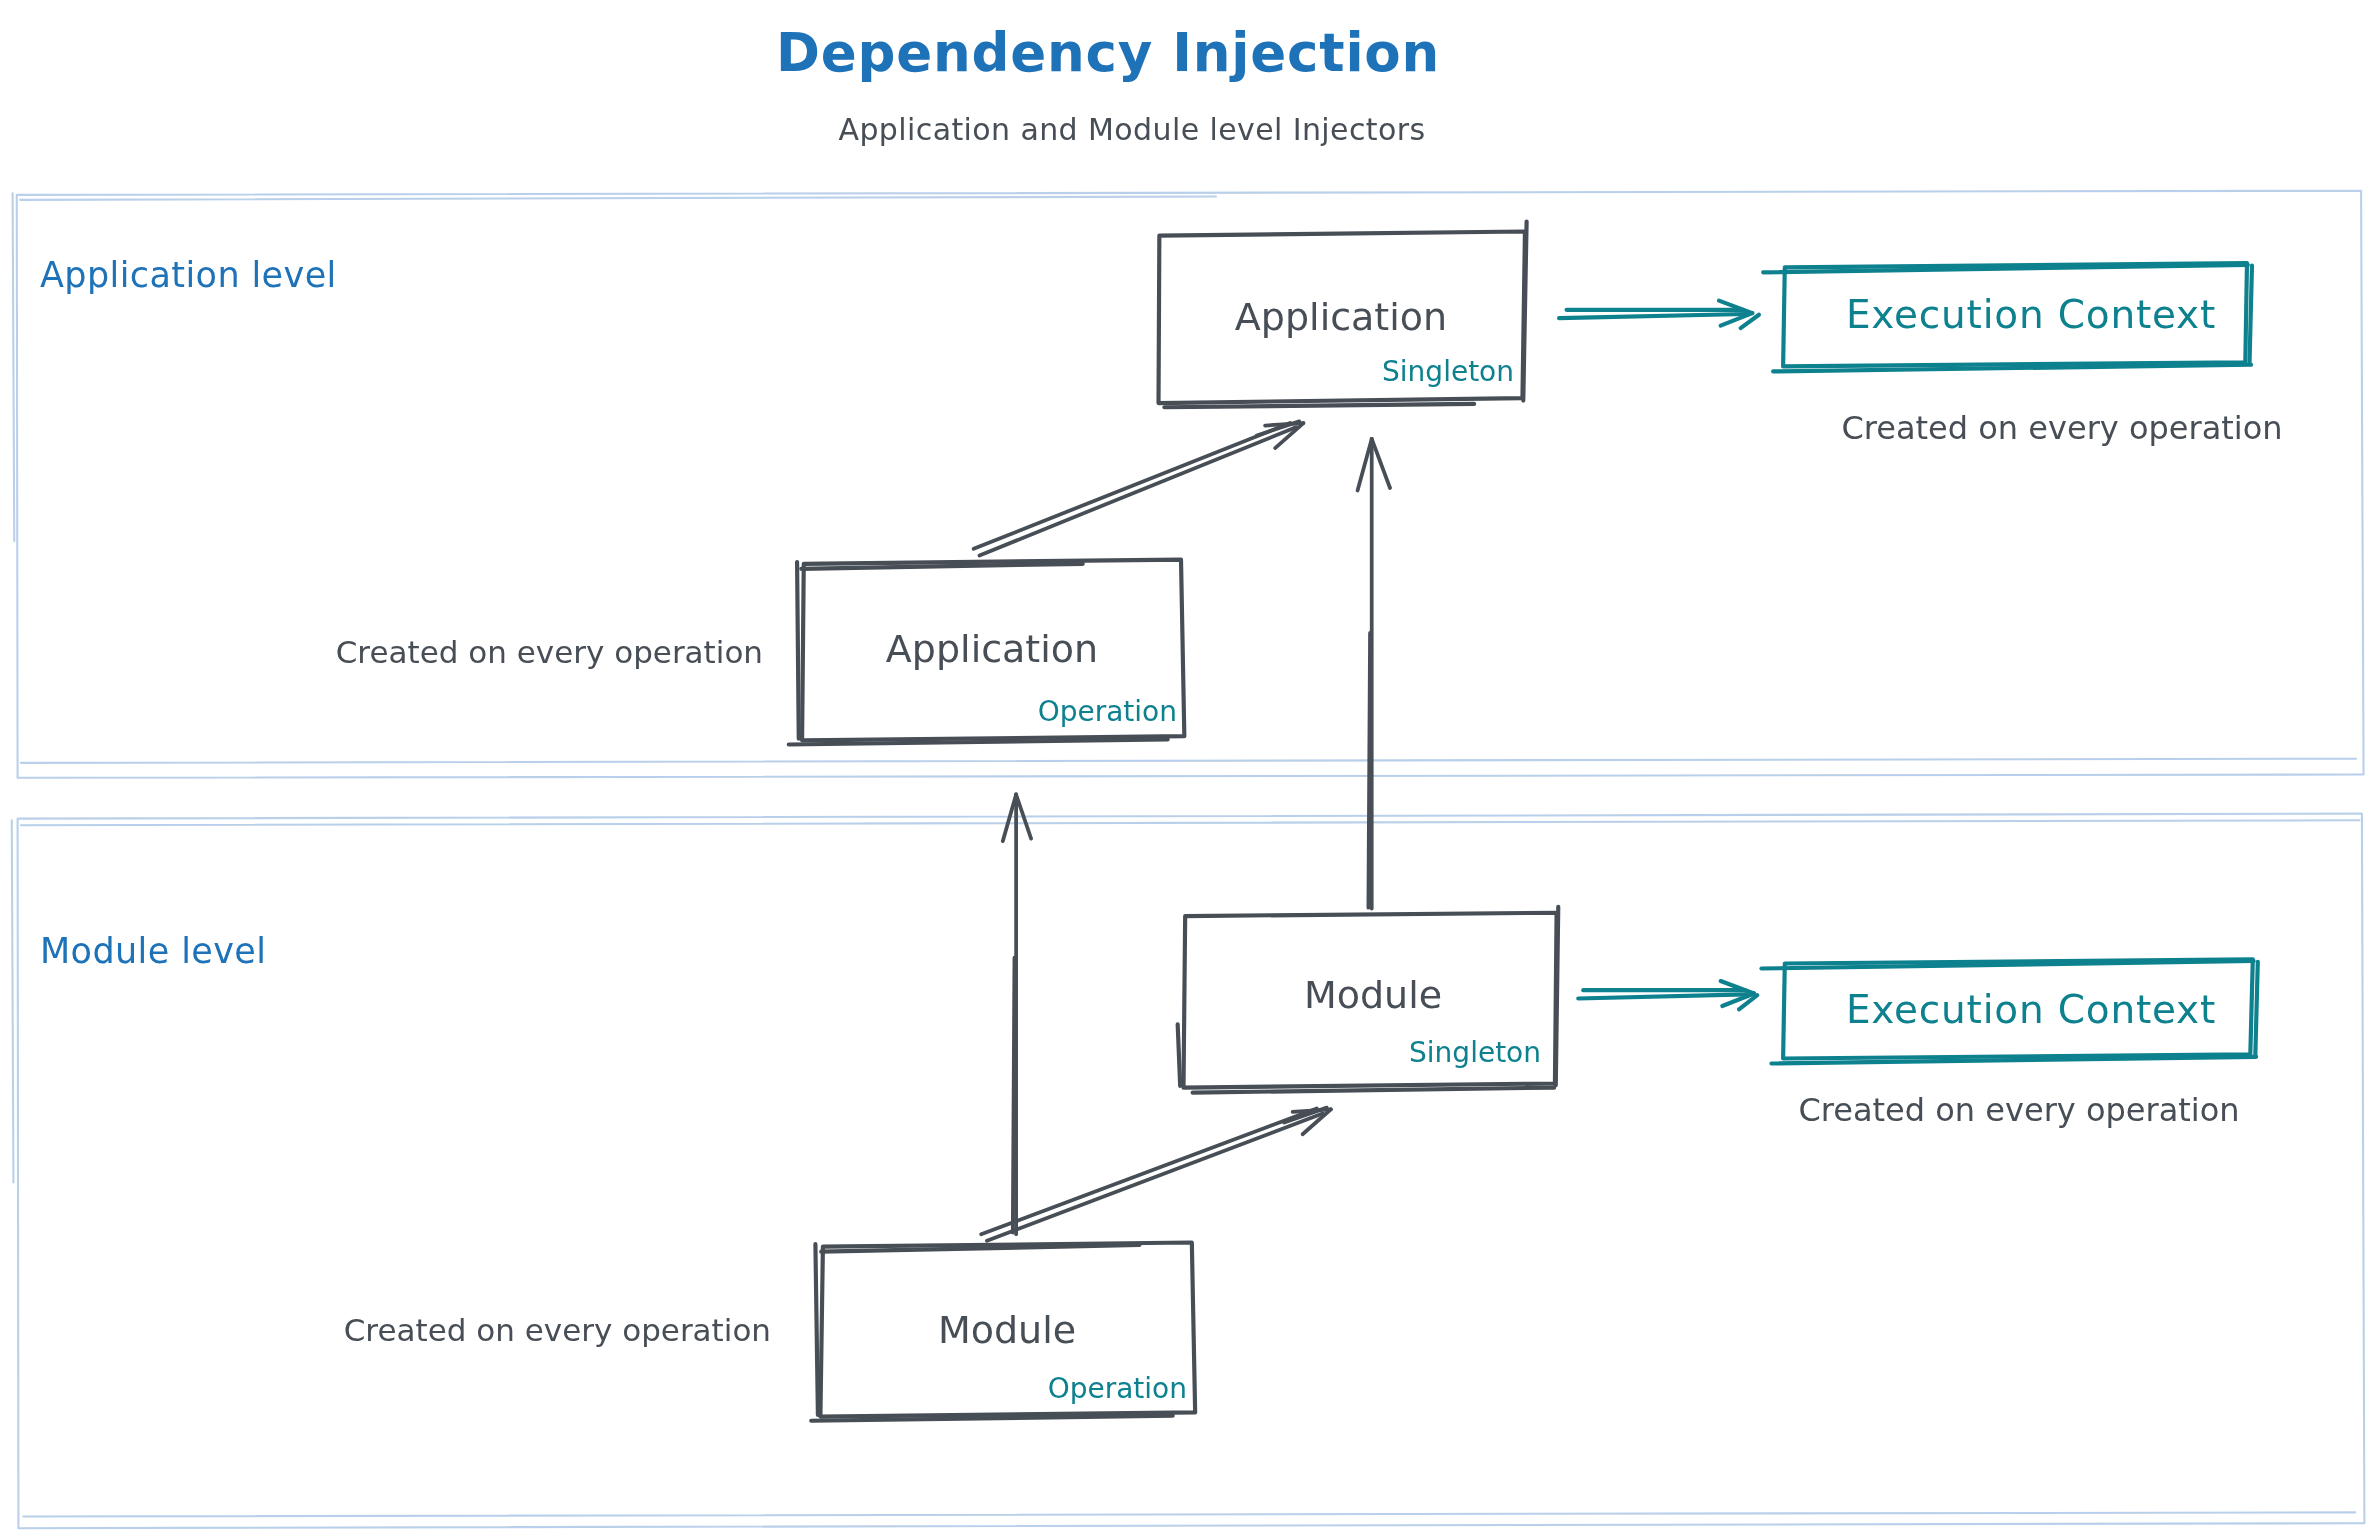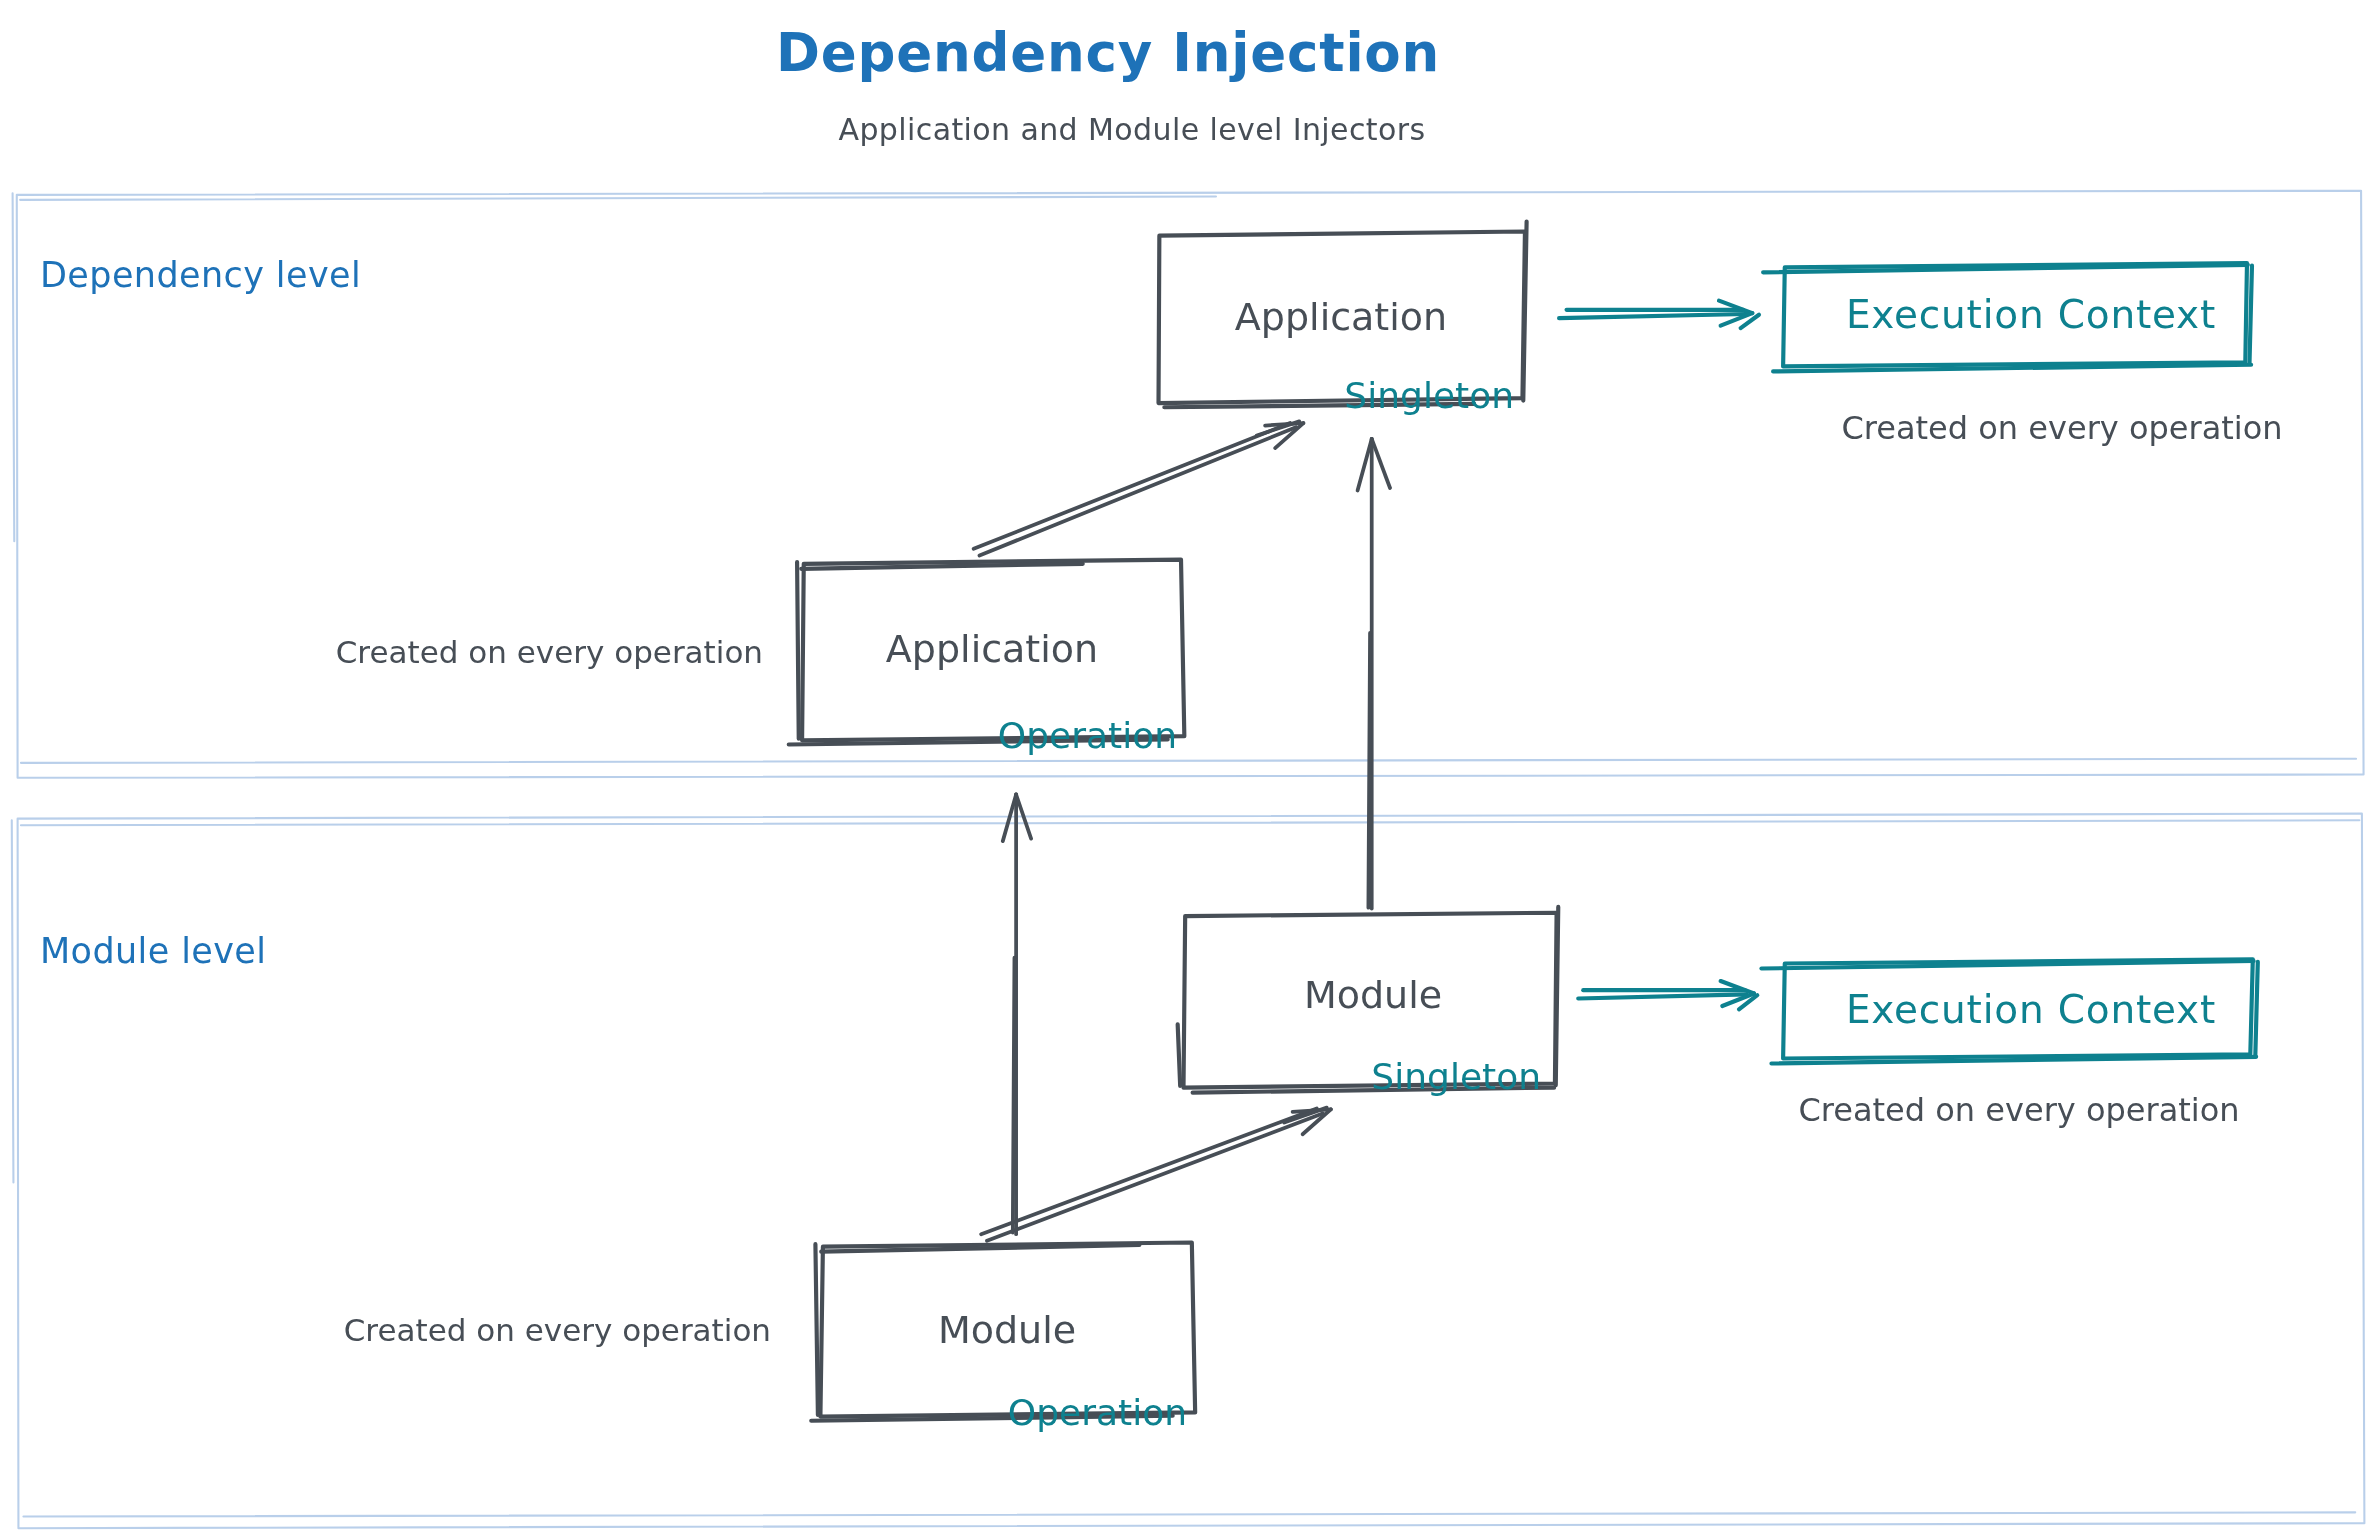--- a/index.html
+++ b/index.html
@@ -37,21 +37,21 @@
   }
   .t.center{transform:translate(-50%,-50%);}
   .t.vcenter{transform:translateY(-50%);}
   .t.blue{color:var(--blue);}
   .t.teal{color:var(--teal);}
 
   .title{font-size:53px;font-weight:600;letter-spacing:0.8px;}
   .subtitle{font-size:30px;letter-spacing:0.4px;}
   .level-label{font-size:35px;letter-spacing:0.4px;}
   .box-label{font-size:38px;}
-  .box-scope{font-size:36px;margin-top:24px;}
+  .box-scope{font-size:28px;}
   .exec-label{font-size:39px;letter-spacing:0.8px;margin-left:12px;}
   .caption{font-size:31px;}
   .caption-r{font-size:32px;}
 </style>
 </head>
 <body>
 
 <div class="canvas">
 
   <svg class="layer" viewBox="0 0 2854 1842">
@@ -155,21 +155,21 @@
       <path class="teal-stroke" d="M2106 1193 L2066 1178"></path>
       <path class="teal-stroke" d="M2106 1193 L2068 1208"></path>
       <path class="teal-stroke" d="M2088 1212 L2110 1195"></path>
     </g>
   </svg>
 
   <div class="t center blue title" style="left:1108px;top:52px;">Dependency Injection</div>
 
   <div class="t center subtitle" style="left:1132px;top:130px;">Application and Module level Injectors</div>
 
-  <div class="t vcenter blue level-label" style="left:40px;top:275px;">Dependency level</div>
+  <div class="t vcenter blue level-label" style="left:40px;top:275px;">Application level</div>
 
   <div class="t center box-label" style="left:1341px;top:317px;">Application</div>
   <div class="t vcenter teal box-scope" style="right:863px;top:372px;">Singleton</div>
 
   <div class="t center box-label" style="left:992px;top:649px;">Application</div>
   <div class="t vcenter teal box-scope" style="right:1200px;top:712px;">Operation</div>
 
   <div class="t vcenter caption" style="right:1614px;top:652px;">Created on every operation</div>
 
   <div class="t center teal exec-label" style="left:2019px;top:314px;">Execution Context</div>

